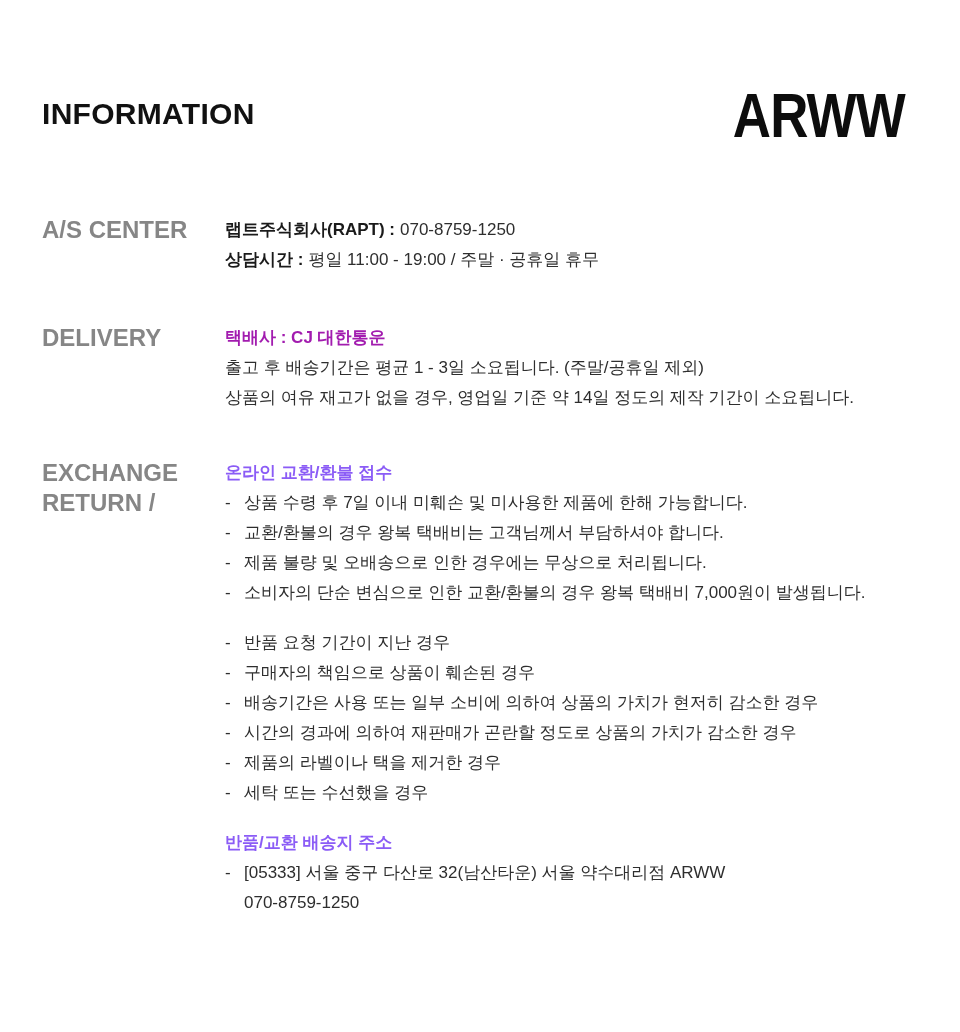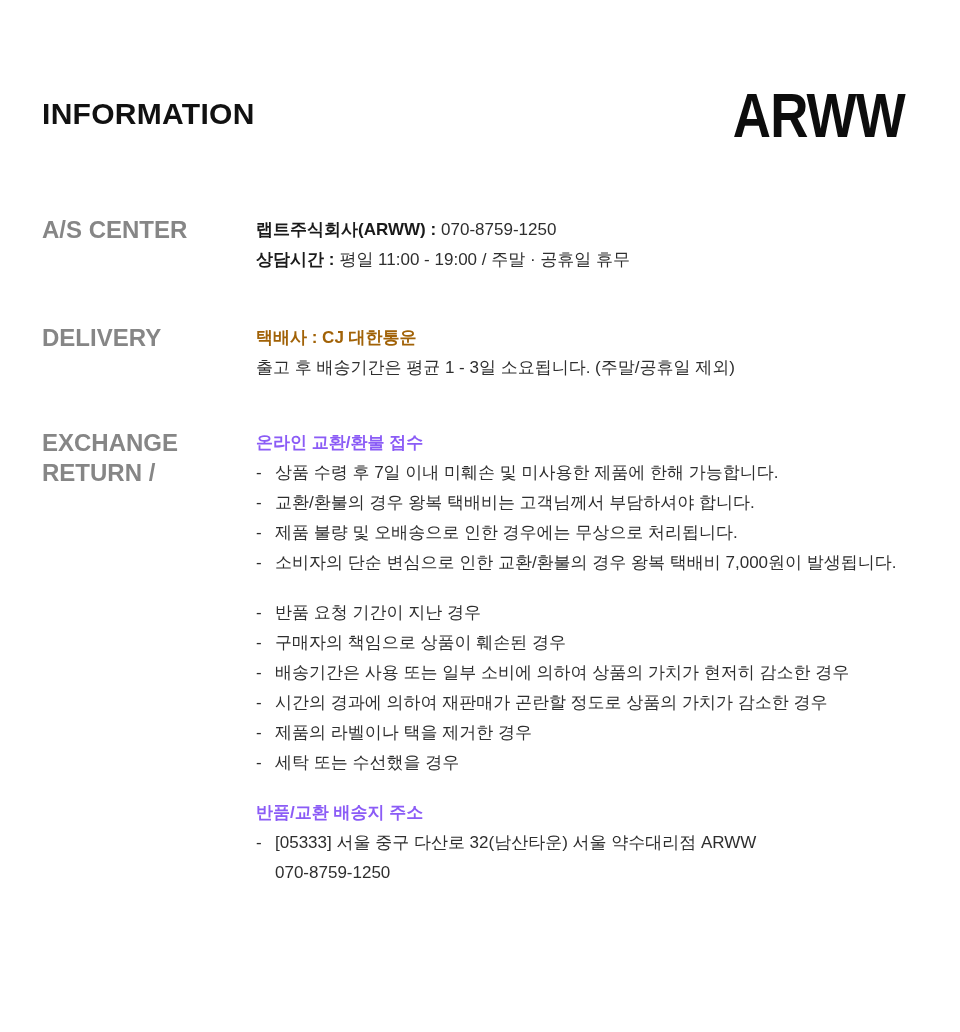--- a/index.html
+++ b/index.html
@@ -39,21 +39,21 @@
     font-weight: 700;
     color: #0d0d0d;
     line-height: 1;
     letter-spacing: -1px;
     transform: scaleX(0.84);
     transform-origin: 100% 0;
     white-space: nowrap;
   }
   
   .main { padding: 0 20px 0 42px; }
-  .section { display: flex; align-items: flex-start; gap: 31px; }
+  .section { display: flex; align-items: flex-start; }
   .section-label {
     flex: none;
     width: 183px;
     font-size: 24px;
     font-weight: 700;
     color: #868686;
     line-height: 30px;
     letter-spacing: 0;
   }
   .section-body {
@@ -61,21 +61,21 @@
     font-size: 17px;
     line-height: 30px;
     color: #2e2e2e;
     min-width: 0;
   }
   .sec-as { margin-top: 83px; }
   .sec-delivery { margin-top: 48px; }
   .sec-return { margin-top: 45px; }
   .group + .group { margin-top: 20px; }
   .line { white-space: nowrap; }
-  .b { font-weight: 700; color: #a16207; }
+  .b { font-weight: 700; color: #a21caf; }
   .inline-b { font-weight: 700; color: #1a1a1a; margin-right: 5px; }
   .group-heading { font-weight: 700; color: #8b5cf6; white-space: nowrap; }
   .bullet { display: flex; white-space: nowrap; }
   .bullet .dash { flex: none; width: 19px; color: #2e2e2e; }
   .bullet .txt { flex: none; }
   .indent { padding-left: 19px; white-space: nowrap; }
 </style>
 </head>
 <body>
 
@@ -85,33 +85,34 @@
     <h1 class="page-title">INFORMATION</h1>
     <div class="brand-logo">ARWW</div>
   </div>
 
   <div class="main">
 
     <div class="section sec-as">
       <div class="section-label">A/S CENTER</div>
       <div class="section-body">
         <div class="line">
-          <span class="inline-b">랩트주식회사(ARWW) :</span><span>070-8759-1250</span>
+          <span class="inline-b">랩트주식회사(RAPT) :</span><span>070-8759-1250</span>
         </div>
         <div class="line">
           <span class="inline-b">상담시간 :</span><span>평일 11:00 - 19:00 / 주말 · 공휴일 휴무</span>
         </div>
       </div>
     </div>
 
     <div class="section sec-delivery">
       <div class="section-label">DELIVERY</div>
       <div class="section-body">
         <div class="line b">택배사 : CJ 대한통운</div>
         <div class="line">출고 후 배송기간은 평균 1 - 3일 소요됩니다. (주말/공휴일 제외)</div>
+        <div class="line">상품의 여유 재고가 없을 경우, 영업일 기준 약 14일 정도의 제작 기간이 소요됩니다.</div>
       </div>
     </div>
 
     <div class="section sec-return">
       <div class="section-label">
         <div>EXCHANGE</div>
         <div>RETURN /</div>
       </div>
       <div class="section-body">
 

